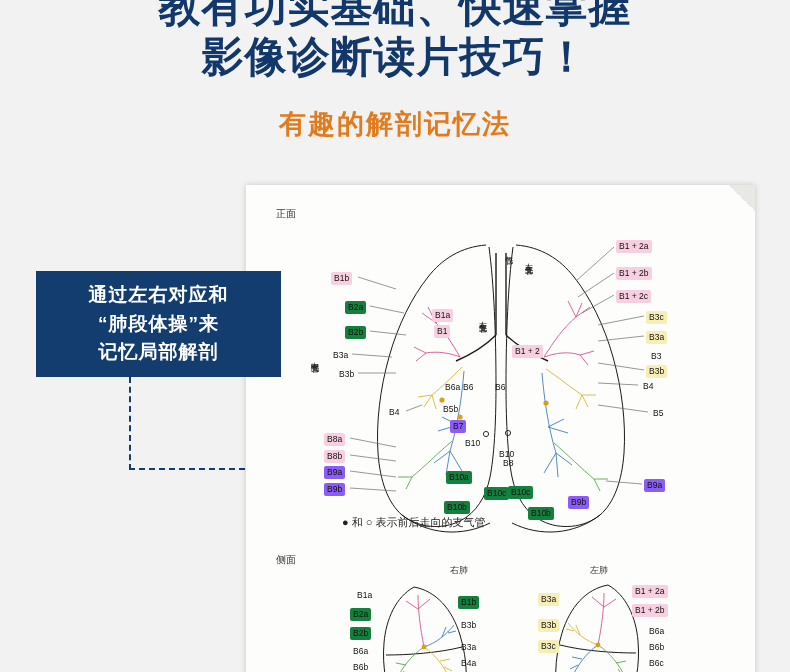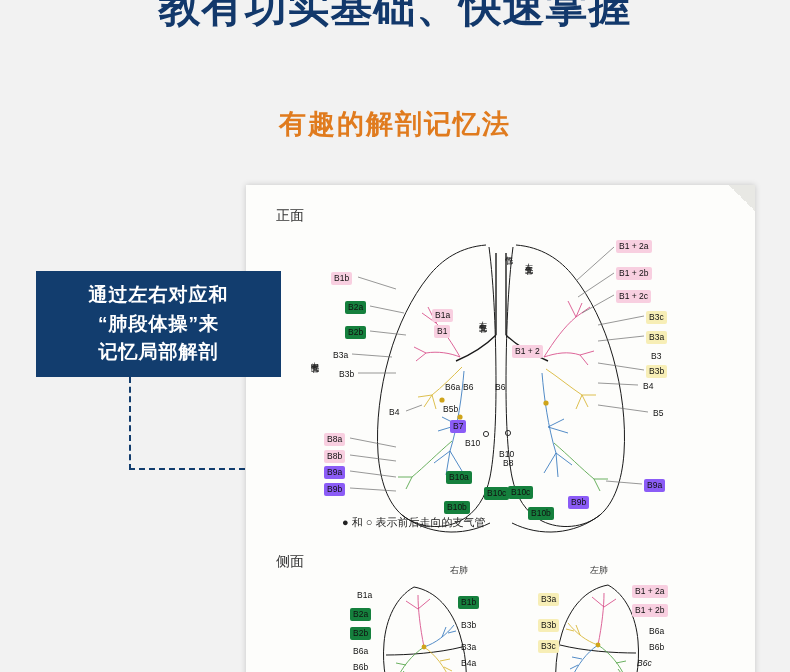--- a/index.html
+++ b/index.html
@@ -44,21 +44,21 @@
     position:absolute;left:246px;top:185px;width:509px;height:520px;
     background:#fdfdfb;
     box-shadow:0 0 6px rgba(0,0,0,.18);
     overflow:hidden;
   }
   .page .corner{
     position:absolute;right:0;top:0;width:26px;height:26px;
     background:linear-gradient(225deg,#e8e8e4 50%, transparent 50%);
   }
   .sec-label{
-    position:absolute;font-size:14px;color:#333;
+    position:absolute;font-size:10px;color:#333;
   }
   .sec-front{left:30px;top:22px;}
   .sec-side{left:30px;top:368px;}
   .lbl-right-lung{left:204px;top:379px;font-size:9px;}
   .lbl-left-lung{left:344px;top:379px;font-size:9px;}
 
   
   .vlabel{
     position:absolute;font-size:8px;color:#222;
     writing-mode:vertical-rl;letter-spacing:1px;line-height:1;
@@ -87,20 +87,21 @@
   .c-plain{background:transparent;}
 
   
   svg.lungs{position:absolute;left:0;top:0;width:509px;height:520px;}
 </style>
 </head>
 <body>
 
 <div class="headline">
   <span class="l1">教有功实基础、快速掌握</span>
+  <span class="l2">影像诊断读片技巧！</span>
 </div>
 <div class="subhead">有趣的解剖记忆法</div>
 
 <div class="callout">
   <div>
     <span>通过左右对应和</span>
     <span>“肺段体操”来</span>
     <span>记忆局部解剖</span>
   </div>
 </div>
@@ -315,15 +316,15 @@
       <div class="chip c-plain" style="left: 212px; top: 456px;">B3a</div>
       <div class="chip c-plain" style="left: 212px; top: 472px;">B4a</div>
       <div class="chip c-yellow" style="left: 292px; top: 408px;">B3a</div>
       <div class="chip c-yellow" style="left: 292px; top: 434px;">B3b</div>
       <div class="chip c-yellow" style="left: 292px; top: 455px;">B3c</div>
       <div class="chip c-plain" style="left: 292px; top: 486px;">B4a</div>
       <div class="chip c-pink" style="left: 386px; top: 400px;">B1 + 2a</div>
       <div class="chip c-pink" style="left: 386px; top: 419px;">B1 + 2b</div>
       <div class="chip c-plain" style="left: 400px; top: 440px;">B6a</div>
       <div class="chip c-plain" style="left: 400px; top: 456px;">B6b</div>
-      <div class="chip c-plain" style="left: 388px; top: 472px; font-style: italic;">B6c</div>
+      <div class="chip c-plain" style="left: 400px; top: 472px;">B6c</div>
     </div>
 </div>
 
 </body></html>

